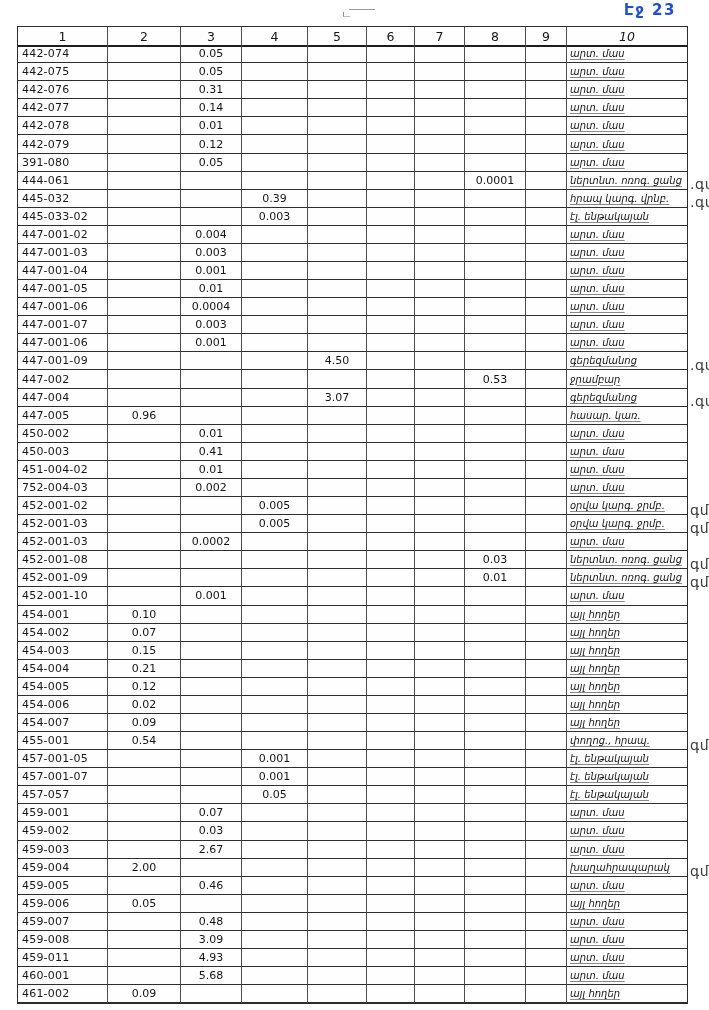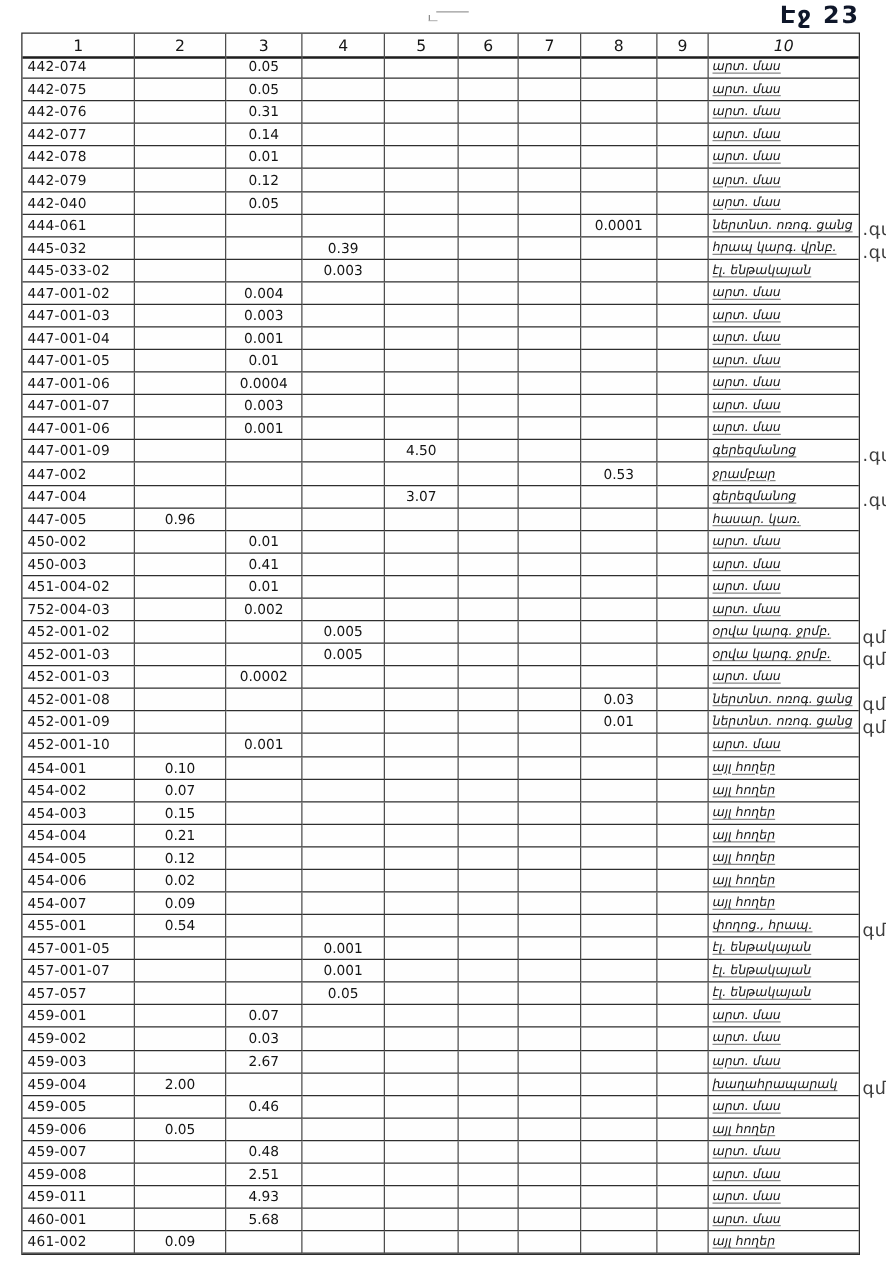--- a/index.html
+++ b/index.html
@@ -1,22 +1,22 @@
 <!DOCTYPE html>
 <html><head>
 <meta charset="utf-8">
 <style>
   html,body{margin:0;padding:0;}
   body{
     width:709px;height:1010px;position:relative;background:#ffffff;
     font-family:"DejaVu Sans",sans-serif;color:#1f1f1f;overflow:hidden;
   }
   .page-number{
-    position:absolute;top:1px;left:624px;font-size:19px;font-weight:bold;
-    letter-spacing:1.5px;color:#0f172a;
+    position:absolute;top:1px;left:624px;font-size:15px;font-weight:bold;
+    letter-spacing:1.5px;color:#1d4ed8;
   }
   .scan-artifact{
     position:absolute;top:9px;left:349px;width:26px;height:6px;
     border-top:1px solid #9a9a9a;
   }
   .scan-artifact:before{
     content:"";position:absolute;left:-6px;top:2px;width:6px;height:4px;
     border-left:1px solid #8c8c8c;border-bottom:1px solid #bdbdbd;
   }
   .doc-table{
@@ -129,21 +129,21 @@
     <div class="cell code">442-079</div>
     <div class="cell value"></div>
     <div class="cell value">0.12</div>
     <div class="cell value"></div>
     <div class="cell value"></div>
     <div class="cell value"></div>
     <div class="cell value"></div>
     <div class="cell value"></div>
     <div class="cell value"></div>
     <div class="cell label lastcol">արտ. մաս</div>
-    <div class="cell code">442-040</div>
+    <div class="cell code">391-080</div>
     <div class="cell value"></div>
     <div class="cell value">0.05</div>
     <div class="cell value"></div>
     <div class="cell value"></div>
     <div class="cell value"></div>
     <div class="cell value"></div>
     <div class="cell value"></div>
     <div class="cell value"></div>
     <div class="cell label lastcol">արտ. մաս</div>
     <div class="cell code">444-061</div>
@@ -561,21 +561,21 @@
     <div class="cell value">0.48</div>
     <div class="cell value"></div>
     <div class="cell value"></div>
     <div class="cell value"></div>
     <div class="cell value"></div>
     <div class="cell value"></div>
     <div class="cell value"></div>
     <div class="cell label lastcol">արտ. մաս</div>
     <div class="cell code">459-008</div>
     <div class="cell value"></div>
-    <div class="cell value">2.51</div>
+    <div class="cell value">3.09</div>
     <div class="cell value"></div>
     <div class="cell value"></div>
     <div class="cell value"></div>
     <div class="cell value"></div>
     <div class="cell value"></div>
     <div class="cell value"></div>
     <div class="cell label lastcol">արտ. մաս</div>
     <div class="cell code">459-011</div>
     <div class="cell value"></div>
     <div class="cell value">4.93</div>

